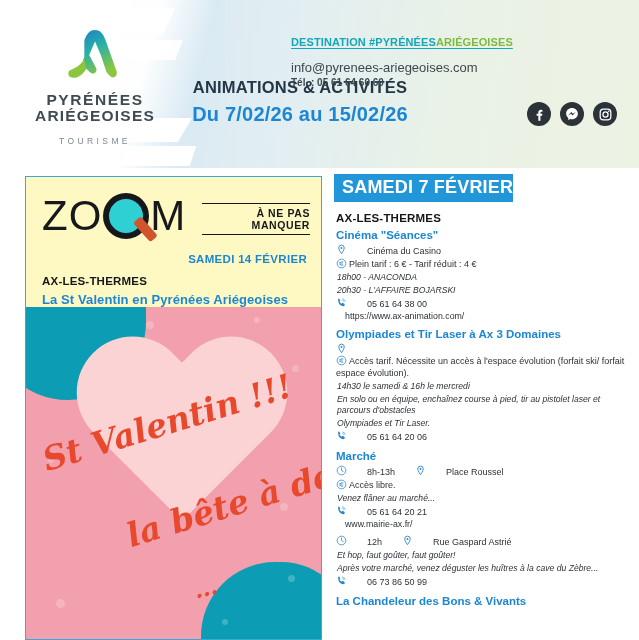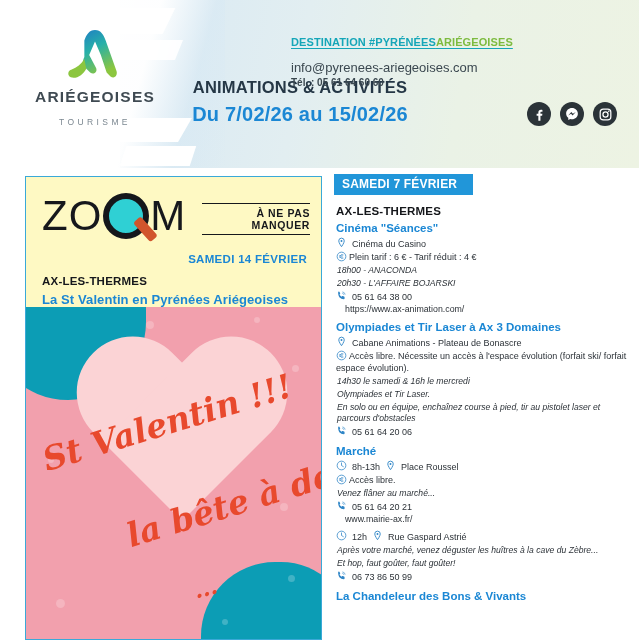--- a/index.html
+++ b/index.html
@@ -81,28 +81,28 @@
   .bigheart:before{left:104px;transform:rotate(-45deg);transform-origin:0 100%;}
   .bigheart:after{left:0;transform:rotate(45deg);transform-origin:100% 100%;}
   .dot{position:absolute;border-radius:50%;background:rgba(255,255,255,.22);}
   .script{position:absolute;color:#e8492d;font-family:"DejaVu Serif",serif;font-style:italic;font-weight:700;white-space:nowrap;}
   .s1{left:12px;top:96px;font-size:33px;transform:rotate(-17deg);}
   .s2{left:96px;top:172px;font-size:33px;transform:rotate(-17deg);}
   .s3{left:168px;top:268px;font-size:22px;transform:rotate(-14deg);}
 
   
   .right{position:absolute;left:334px;top:6px;width:300px;}
-  .daybar{display:inline-block;background:#2196d9;color:#fff;font-size:12px;font-weight:700;
-    letter-spacing:.2px;padding:3px 16px 4px 8px;}
+  .daybar{display:inline-block;background:#2196d9;color:#fff;font-size:18px;font-weight:700;
+    letter-spacing:.2px;padding:3px 0 4px 8px;}
   .city{font-size:11.5px;font-weight:700;color:#14161a;letter-spacing:.2px;margin:10px 0 4px 2px;}
   .ev{margin:0 0 6px 2px;}
   .ev-title{font-size:11.5px;font-weight:700;color:#1b87d4;line-height:14px;margin-bottom:2px;}
   .ev-title.heart{padding-left:22px;position:relative;}
   .hicon{position:absolute;left:-1px;top:-2px;width:19px;height:18px;}
-  .line{display:flex;align-items:flex-start;gap:5px;font-size:9px;color:#2c3238;line-height:12px;margin:1px 0;}
+  .line{display:flex;align-items:flex-start;gap:20px;font-size:9px;color:#2c3238;line-height:12px;margin:1px 0;}
   .line .txt{padding-top:1px;}
   .line.wrapline{display:block;padding-left:0;}
   .ico{flex:0 0 auto;width:11px;height:11px;display:inline-block;vertical-align:-2px;}
   .desc{font-size:8.6px;font-style:italic;color:#2c3238;line-height:11px;margin:2px 0 0 1px;}
   .url{font-size:8.8px;color:#2c3238;margin:1px 0 0 1px;padding-left:8px;}
   .inline-ico{display:inline-block;width:11px;height:11px;vertical-align:-2px;margin-right:2px;}
 </style>
 </head>
 <body>
 
@@ -123,20 +123,21 @@
         <defs>
           <linearGradient id="lg" x1="0" y1="0" x2="0.4" y2="1">
             <stop offset="0%" stop-color="#1f7fc4"></stop>
             <stop offset="45%" stop-color="#27b0a8"></stop>
             <stop offset="100%" stop-color="#8cc63f"></stop>
           </linearGradient>
         </defs>
         <path d="M32 4 C38 4 41 9 43 15 L54 46 C56 51 52 55 48 52 L44 48 L38 30 L32 16 L26 30 L33 43 C35 47 31 51 27 48 L22 43 C19 40 19 36 21 32 L21 15 C23 9 26 4 32 4 Z" fill="url(#lg)"></path>
         <path d="M21 34 C18 39 13 43 8 45 C4 46 3 51 7 53 C13 55 20 50 23 44 Z" fill="#8cc63f"></path>
       </svg>
+      <div class="logo-t1">PYRÉNÉES</div>
       <div class="logo-t2">ARIÉGEOISES</div>
       <div class="logo-t3">TOURISME</div>
     </div>
 
     <div class="hdr-title">ANIMATIONS &amp; ACTIVITÉS</div>
     <div class="hdr-dates">Du 7/02/26 au 15/02/26</div>
 
     <div class="hdr-contact">
       <div class="hc-dest"><span>DESTINATION #PYRÉNÉES</span><span class="grn">ARIÉGEOISES</span></div>
       <div class="hc-mail">info@pyrenees-ariegeoises.com</div>
@@ -230,29 +231,28 @@
             </div>
             <div class="url">https://www.ax-animation.com/</div>
           </div>
           <div class="ev">
             <div class="ev-title">Olympiades et Tir Laser à Ax 3 Domaines</div>
             <div class="line">
               <svg class="ico" viewBox="0 0 24 24">
                 <path d="M12 2.5a6 6 0 00-6 6c0 4.4 6 12.6 6 12.6s6-8.2 6-12.6a6 6 0 00-6-6z" fill="none" stroke="#2f85c6" stroke-width="2"></path>
                 <circle cx="12" cy="8.6" r="2.1" fill="#2f85c6"></circle>
               </svg>
-              <span class="txt">Cabane Animations - Plateau de Bonascre</span>
             </div>
             <div class="line wrapline"><span class="inline-ico"><svg viewBox="0 0 24 24">
                   <circle cx="12" cy="12" r="9.5" fill="none" stroke="#2f85c6" stroke-width="1.7"></circle>
                   <path d="M15.4 8.2a4.3 4.3 0 00-5.9 1.6m5.9 6a4.3 4.3 0 01-5.9-1.6M7.4 10.6h6.2M7.4 13.3h6.2" fill="none" stroke="#2f85c6" stroke-width="1.5" stroke-linecap="round"></path>
-                </svg></span><span class="txt">Accès libre. Nécessite un accès à l'espace évolution (forfait ski/ forfait espace évolution).</span></div>
+                </svg></span><span class="txt">Accès tarif. Nécessite un accès à l'espace évolution (forfait ski/ forfait espace évolution).</span></div>
             <div class="desc">14h30 le samedi &amp; 16h le mercredi</div>
+            <div class="desc">En solo ou en équipe, enchaînez course à pied, tir au pistolet laser et parcours d'obstacles</div>
             <div class="desc">Olympiades et Tir Laser.</div>
-            <div class="desc">En solo ou en équipe, enchaînez course à pied, tir au pistolet laser et parcours d'obstacles</div>
             <div class="line">
               <svg class="ico" viewBox="0 0 24 24">
                 <path d="M6.3 3.5c.8 0 1.4.5 1.7 1.2l1 2.4c.3.7.1 1.5-.5 2l-1 .8c1 2.1 2.7 3.8 4.8 4.8l.8-1c.5-.6 1.3-.8 2-.5l2.4 1c.7.3 1.2.9 1.2 1.7v2.4c0 1-.8 1.8-1.8 1.7C9.2 19.3 4.7 14.8 4.6 5.3c0-1 .8-1.8 1.7-1.8z" fill="#2f85c6"></path>
                 <path d="M15 4.2a6.3 6.3 0 014.9 4.9M14.4 7a3.6 3.6 0 012.7 2.7" fill="none" stroke="#2f85c6" stroke-width="1.3" stroke-linecap="round"></path>
               </svg>
               <span class="txt">05 61 64 20 06</span>
             </div>
           </div>
           <div class="ev">
             <div class="ev-title">Marché</div>
@@ -288,22 +288,22 @@
                 <circle cx="12" cy="12" r="9.5" fill="none" stroke="#2f85c6" stroke-width="1.7"></circle>
                 <path d="M12 6.4V12l4 2.4" fill="none" stroke="#2f85c6" stroke-width="1.7" stroke-linecap="round"></path>
               </svg>
               <span class="txt">12h</span>
               <svg class="ico" viewBox="0 0 24 24">
                 <path d="M12 2.5a6 6 0 00-6 6c0 4.4 6 12.6 6 12.6s6-8.2 6-12.6a6 6 0 00-6-6z" fill="none" stroke="#2f85c6" stroke-width="2"></path>
                 <circle cx="12" cy="8.6" r="2.1" fill="#2f85c6"></circle>
               </svg>
               <span class="txt">Rue Gaspard Astrié</span>
             </div>
+            <div class="desc">Et hop, faut goûter, faut goûter!</div>
             <div class="desc">Après votre marché, venez déguster les huîtres à la cave du Zèbre...</div>
-            <div class="desc">Et hop, faut goûter, faut goûter!</div>
             <div class="line">
               <svg class="ico" viewBox="0 0 24 24">
                 <path d="M6.3 3.5c.8 0 1.4.5 1.7 1.2l1 2.4c.3.7.1 1.5-.5 2l-1 .8c1 2.1 2.7 3.8 4.8 4.8l.8-1c.5-.6 1.3-.8 2-.5l2.4 1c.7.3 1.2.9 1.2 1.7v2.4c0 1-.8 1.8-1.8 1.7C9.2 19.3 4.7 14.8 4.6 5.3c0-1 .8-1.8 1.7-1.8z" fill="#2f85c6"></path>
                 <path d="M15 4.2a6.3 6.3 0 014.9 4.9M14.4 7a3.6 3.6 0 012.7 2.7" fill="none" stroke="#2f85c6" stroke-width="1.3" stroke-linecap="round"></path>
               </svg>
               <span class="txt">06 73 86 50 99</span>
             </div>
           </div>
           <div class="ev">
             <div class="ev-title">La Chandeleur des Bons &amp; Vivants</div>

